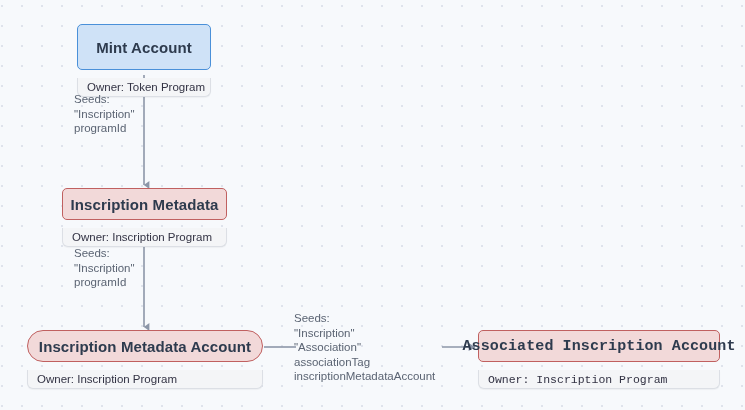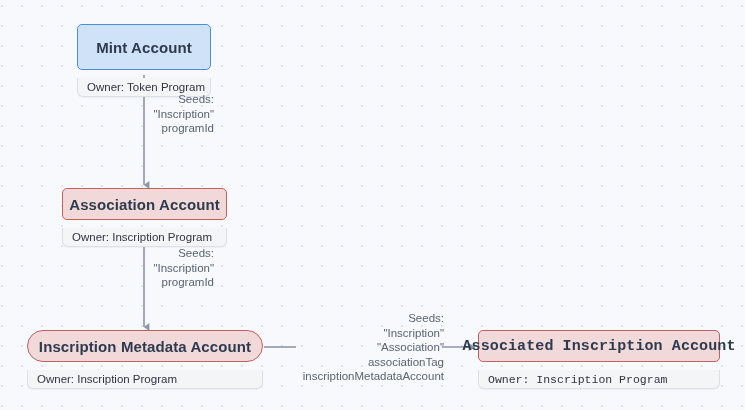--- a/index.html
+++ b/index.html
@@ -77,21 +77,21 @@
     z-index: 1;
     margin-top: 8px;
     box-shadow: 0 1px 1px rgba(0,0,0,0.04);
   }
   .edge-label {
     position: absolute;
     z-index: 3;
     font-size: 11.5px;
     line-height: 14.6px;
     color: #5b6473;
-    text-align: right;
+    text-align: left;
     white-space: nowrap;
   }
   .edge-label div { display: block; }
 </style>
 </head>
 <body>
 
 <div id="canvas">
 
   <svg id="edges" viewBox="0 0 745 410" width="745" height="410">
@@ -111,21 +111,21 @@
     <path d="M264,347 L296,347" stroke="#8c96a8" stroke-width="1.6" fill="none"></path>
     <path d="M442,347 L475,347" stroke="#8c96a8" stroke-width="1.6" fill="none" marker-end="url(#arrowright)"></path>
   </svg>
 
   <div class="node" style="left:77px; top:24px; width:134px;">
     <div class="node-header blue" style="height:46px;">Mint Account</div>
     <div class="node-sub" style="height:19px;">Owner: Token Program</div>
   </div>
 
   <div class="node" style="left:62px; top:188px; width:165px;">
-    <div class="node-header red" style="height:32px;">Association Account</div>
+    <div class="node-header red" style="height:32px;">Inscription Metadata</div>
     <div class="node-sub" style="height:19px;">Owner: Inscription Program</div>
   </div>
 
   <div class="node" style="left:27px; top:330px; width:236px;">
     <div class="node-header red" style="height:32px;border-radius:16px;">Inscription Metadata Account</div>
     <div class="node-sub" style="height:19px;">Owner: Inscription Program</div>
   </div>
 
   <div class="node" style="left:478px; top:330px; width:242px;font-family:Liberation Mono, monospace;">
     <div class="node-header red" style="height:32px;">Associated Inscription Account</div>

